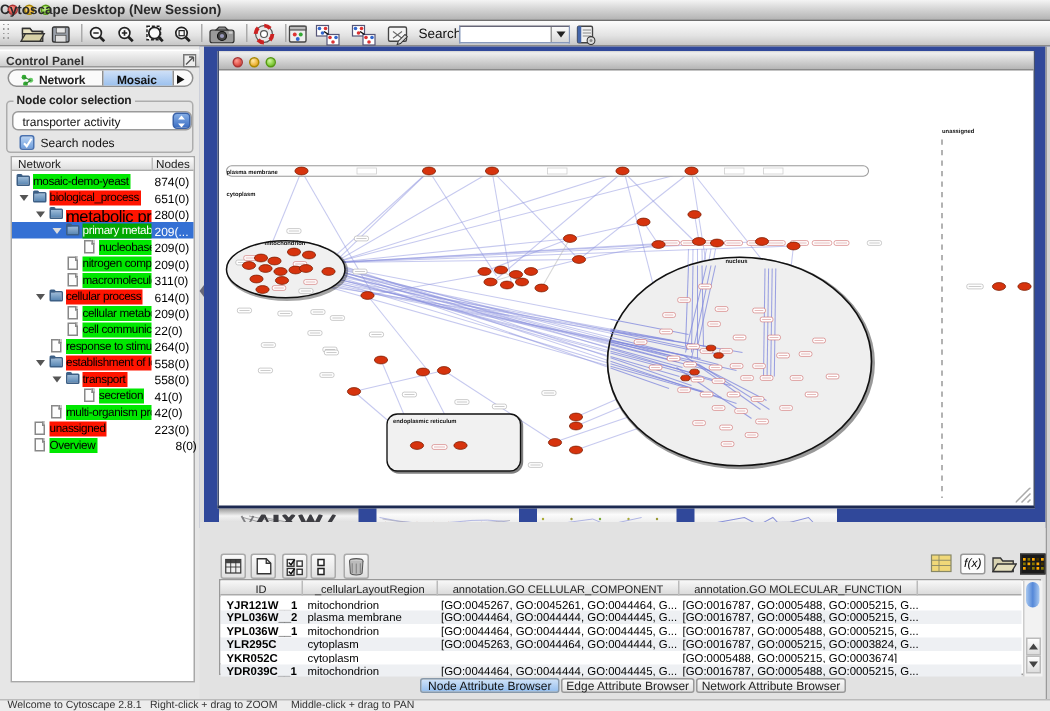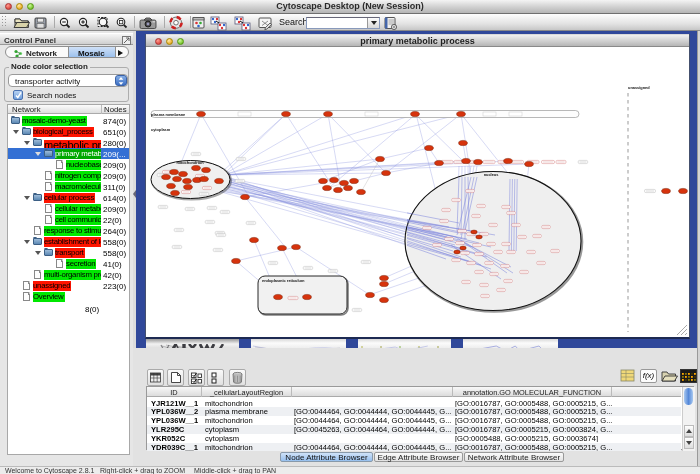--- a/index.html
+++ b/index.html
@@ -6,21 +6,21 @@
 body{font-family:"Liberation Sans",sans-serif;position:relative;background:#e8e8e8;}
 .abs{position:absolute;}
 .tl{position:absolute;top:3px;width:7px;height:7px;border-radius:50%;}
 </style></head>
 <body>
 
 <div class="abs" style="left:0;top:0;width:700px;height:14px;background:linear-gradient(#f4f4f4,#d6d6d6 45%,#b4b4b4);border-bottom:1px solid #6f6f6f;">
  <div class="tl" style="left:5px;background:radial-gradient(circle at 35% 30%,#ff9d93,#e3544a 60%,#b03a30);border:0.5px solid #a33;"></div>
  <div class="tl" style="left:16px;background:radial-gradient(circle at 35% 30%,#ffe9a8,#f0b63b 60%,#c28a1d);border:0.5px solid #a80;"></div>
  <div class="tl" style="left:27px;background:radial-gradient(circle at 35% 30%,#d2f6a2,#85cf3d 60%,#5d9e25);border:0.5px solid #591;"></div>
- <div class="abs" style="left:0;right:0;top:1px;text-align:center;font-size:9px;font-weight:bold;color:#2a2a2a;">Cytoscape Desktop (New Session)</div>
+ <div class="abs" style="left:0;right:0;top:1px;font-size:9px;font-weight:bold;color:#2a2a2a;">Cytoscape Desktop (New Session)</div>
 </div>
 
 <div class="abs" style="left:0;top:14px;width:700px;height:17px;background:linear-gradient(#fdfdfd,#e3e3e3 60%,#c7c7c7);border-bottom:1px solid #8a8a8a;">
 <div class="abs" style="left:2px;top:2px;width:1px;height:12px;background:repeating-linear-gradient(#999 0 1px,transparent 1px 3px);"></div>
     <div class="abs" style="left:5px;top:2px;width:1px;height:12px;background:repeating-linear-gradient(#999 0 1px,transparent 1px 3px);"></div>
     <div class="abs" style="left:54px;top:2px;width:1px;height:12px;background:#aaa;"></div>
     <div class="abs" style="left:134px;top:2px;width:1px;height:12px;background:#aaa;"></div>
     <div class="abs" style="left:164px;top:2px;width:1px;height:12px;background:#aaa;"></div>
     <div class="abs" style="left:190px;top:2px;width:1px;height:12px;background:#aaa;"></div>
 <svg class="abs" style="left:0;top:0;" width="700" height="17" viewBox="0 0 700 17">
@@ -279,32 +279,31 @@
     <div class="abs" style="left:0;top:175px;width:121px;height:11px;">
       <div class="abs" style="left:15px;top:1px;width:7px;height:9px;background:#fdfdfd;border:0.6px solid #888;"></div>
       <div class="abs" style="left:19.5px;top:1px;width:2.5px;height:2.5px;background:#ccc;border-bottom:0.6px solid #888;border-left:0.6px solid #888;"></div>
       <div class="abs" style="left:25px;top:0.5px;height:10px;max-width:68px;overflow:hidden;background:#ff1400;color:#000;font-size:7.8px;letter-spacing:-0.25px;line-height:10px;white-space:nowrap;padding-right:1px;">unassigned</div>
       <div class="abs" style="left:95px;top:1.5px;font-size:8px;color:#000;">223(0)</div>
     </div>
     <div class="abs" style="left:0;top:186px;width:127px;height:11px;">
       <div class="abs" style="left:15px;top:1px;width:7px;height:9px;background:#fdfdfd;border:0.6px solid #888;"></div>
       <div class="abs" style="left:19.5px;top:1px;width:2.5px;height:2.5px;background:#ccc;border-bottom:0.6px solid #888;border-left:0.6px solid #888;"></div>
       <div class="abs" style="left:25px;top:0.5px;height:10px;max-width:68px;overflow:hidden;background:#00e800;color:#000;font-size:7.8px;letter-spacing:-0.25px;line-height:10px;white-space:nowrap;padding-right:1px;">Overview</div>
-      <div class="abs" style="left:77px;top:1.5px;font-size:8px;color:#000;margin-top:12px;">8(0)</div>
+      <div class="abs" style="left:109px;top:1.5px;font-size:8px;color:#000;">8(0)</div>
     </div>
   </div>
 <div class="abs" style="left:133px;top:190px;width:3px;height:8px;">
     <div style="width:0;height:0;border-top:4px solid transparent;border-bottom:4px solid transparent;border-right:3px solid #667;"></div>
   </div>
 <div class="abs" style="left:145px;top:34px;width:545px;height:305px;border:1px solid #44506e;border-top:none;border-bottom:2px solid #1d2a52;background:#fff;">
  <div class="abs" style="left:0;top:0;width:543px;height:13px;background:linear-gradient(#f0f0f0,#b6b6b6);border-top:1px solid #dadada;border-bottom:1px solid #8a8a8a;">
   <div class="tl" style="left:9px;background:radial-gradient(circle at 35% 30%,#ff9d93,#e3544a 60%,#b03a30);border:0.5px solid #a33;"></div>
   <div class="tl" style="left:20px;background:radial-gradient(circle at 35% 30%,#ffe9a8,#f0b63b 60%,#c28a1d);border:0.5px solid #a80;"></div>
   <div class="tl" style="left:31px;background:radial-gradient(circle at 35% 30%,#d2f6a2,#85cf3d 60%,#5d9e25);border:0.5px solid #591;"></div>
-  <div class="abs" style="left:0;right:0;top:1px;text-align:center;font-size:9px;font-weight:bold;color:#222;">primary metabolic process</div>
  </div>
  <svg class="abs" style="left:1px;top:14px;" width="543" height="290" viewBox="146 47 543 290">
       <line x1="218.0" y1="176.0" x2="446.0" y2="236.0" stroke="#8d94e0" stroke-opacity="0.5" stroke-width="0.7"></line>
       <line x1="220.2" y1="178.4" x2="450.0" y2="240.0" stroke="#8d94e0" stroke-opacity="0.5" stroke-width="0.7"></line>
       <line x1="222.4" y1="180.8" x2="454.0" y2="244.0" stroke="#8d94e0" stroke-opacity="0.5" stroke-width="0.7"></line>
       <line x1="224.6" y1="183.2" x2="458.0" y2="232.0" stroke="#8d94e0" stroke-opacity="0.5" stroke-width="0.7"></line>
       <line x1="226.8" y1="185.6" x2="462.0" y2="248.0" stroke="#8d94e0" stroke-opacity="0.5" stroke-width="0.7"></line>
       <line x1="218.0" y1="188.0" x2="466.0" y2="238.0" stroke="#8d94e0" stroke-opacity="0.5" stroke-width="0.7"></line>
       <line x1="220.2" y1="190.4" x2="470.0" y2="230.0" stroke="#8d94e0" stroke-opacity="0.5" stroke-width="0.7"></line>
       <line x1="222.4" y1="176.0" x2="474.0" y2="252.0" stroke="#8d94e0" stroke-opacity="0.5" stroke-width="0.7"></line>
@@ -757,29 +756,31 @@
         <rect x="4" y="7" width="1.8" height="1.8" fill="#430"></rect>
         <rect x="7" y="7" width="1.8" height="1.8" fill="#870"></rect>
         <rect x="10" y="7" width="1.8" height="1.8" fill="#fa0"></rect>
         <rect x="13" y="7" width="1.8" height="1.8" fill="#870"></rect>
       </svg></div>
 
  <div class="abs" style="left:13px;top:38px;width:548px;height:64px;background:#fff;border:1px solid #999;">
   <div class="abs" style="left:0;top:0;width:534px;height:10px;background:linear-gradient(#f8f8f8,#dcdcdc);border-bottom:1px solid #aaa;font-size:7.4px;color:#222;">
     <div class="abs" style="left:0;top:0.5px;width:54px;text-align:center;">ID</div>
     <div class="abs" style="left:55px;top:0.5px;width:89px;text-align:center;">_cellularLayoutRegion</div>
+    <div class="abs" style="left:145px;top:0.5px;width:160px;text-align:center;">annotation.GO CELLULAR_COMPONENT</div>
     <div class="abs" style="left:306px;top:0.5px;width:158px;text-align:center;">annotation.GO MOLECULAR_FUNCTION</div>
     <div class="abs" style="left:54px;top:0;width:1px;height:10px;background:#bbb;"></div>
     <div class="abs" style="left:144px;top:0;width:1px;height:10px;background:#bbb;"></div>
     <div class="abs" style="left:305px;top:0;width:1px;height:10px;background:#bbb;"></div>
     <div class="abs" style="left:464px;top:0;width:1px;height:10px;background:#bbb;"></div>
   </div>
   <div class="abs" style="left:0;top:11.0px;width:534px;height:8.9px;background:#fff;font-size:7.6px;white-space:nowrap;overflow:hidden;">
         <span style="position:absolute;left:4px;top:0.5px;font-weight:bold;">YJR121W__1</span>
         <span style="position:absolute;left:58px;top:0.5px;">mitochondrion</span>
+        <span style="position:absolute;left:147px;top:0.5px;">[GO:0045267, GO:0045261, GO:0044464, G...</span>
         <span style="position:absolute;left:308px;top:0.5px;">[GO:0016787, GO:0005488, GO:0005215, G...</span>
       </div>
       <div class="abs" style="left:0;top:19.9px;width:534px;height:8.9px;background:#eef0f3;font-size:7.6px;white-space:nowrap;overflow:hidden;">
         <span style="position:absolute;left:4px;top:0.5px;font-weight:bold;">YPL036W__2</span>
         <span style="position:absolute;left:58px;top:0.5px;">plasma membrane</span>
         <span style="position:absolute;left:147px;top:0.5px;">[GO:0044464, GO:0044444, GO:0044445, G...</span>
         <span style="position:absolute;left:308px;top:0.5px;">[GO:0016787, GO:0005488, GO:0005215, G...</span>
       </div>
       <div class="abs" style="left:0;top:28.8px;width:534px;height:8.9px;background:#fff;font-size:7.6px;white-space:nowrap;overflow:hidden;">
         <span style="position:absolute;left:4px;top:0.5px;font-weight:bold;">YPL036W__1</span>

